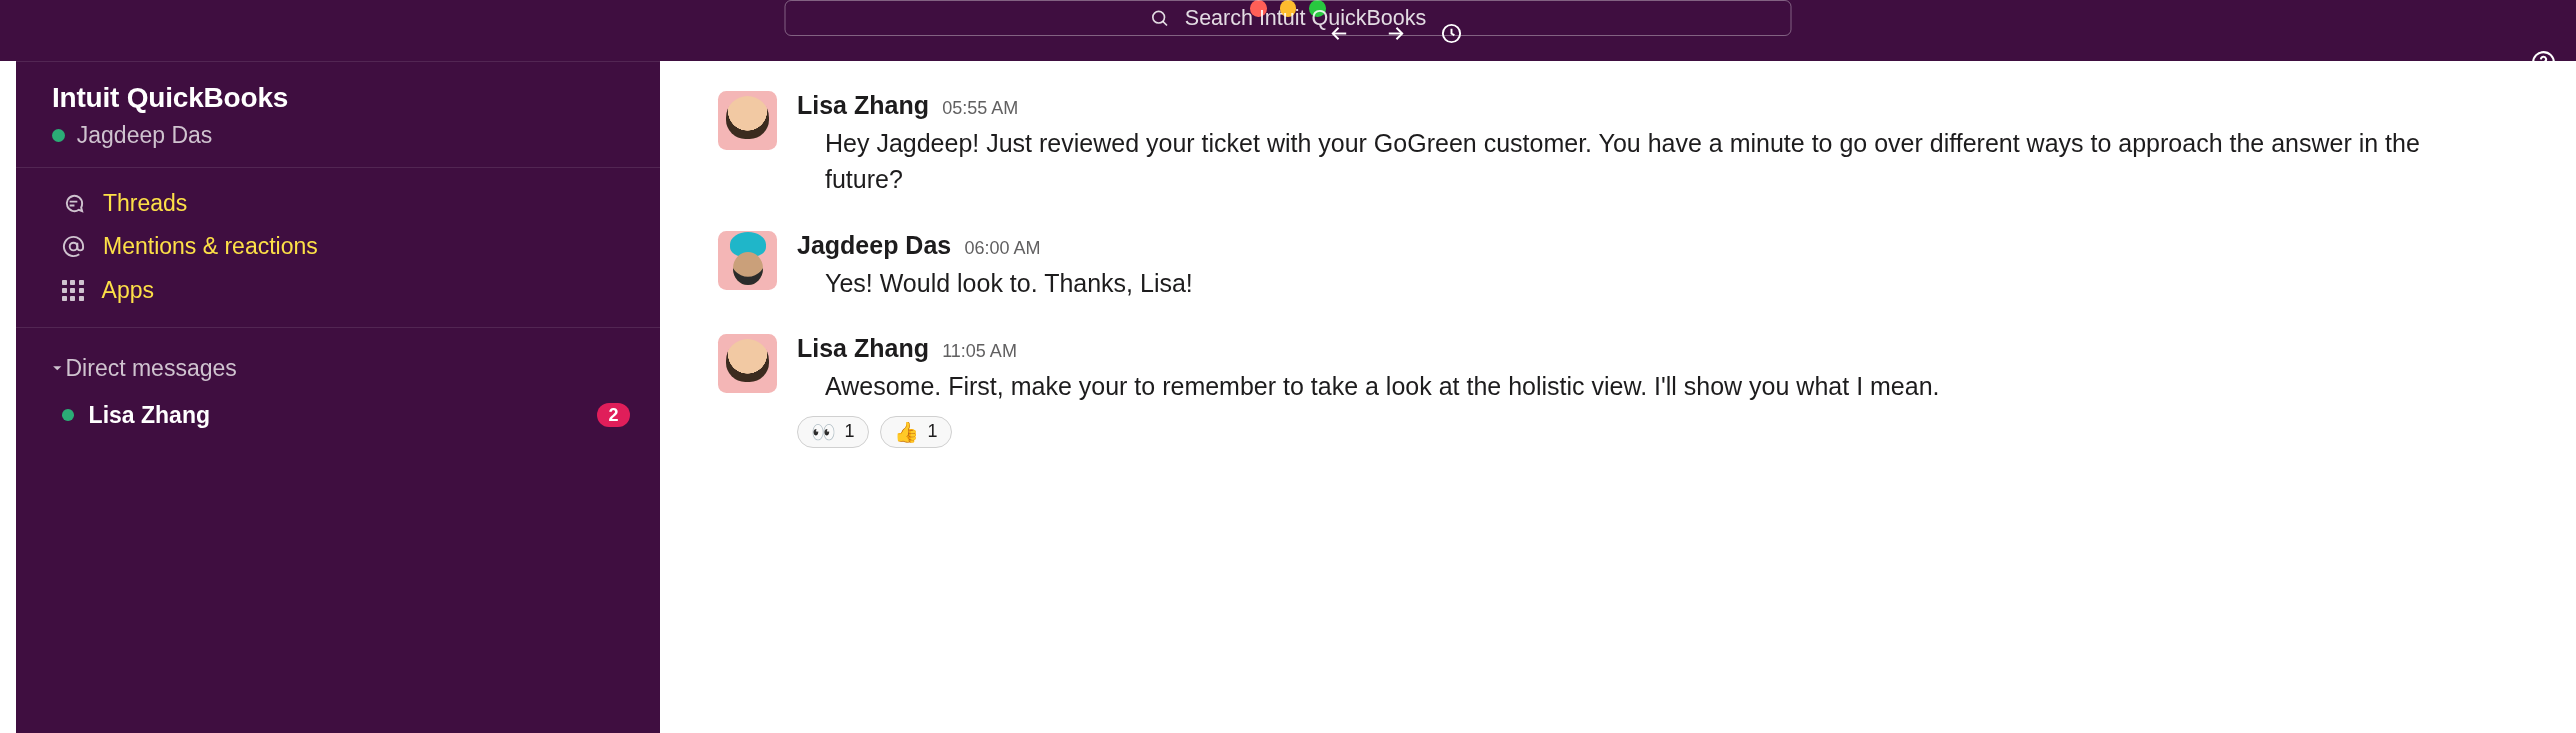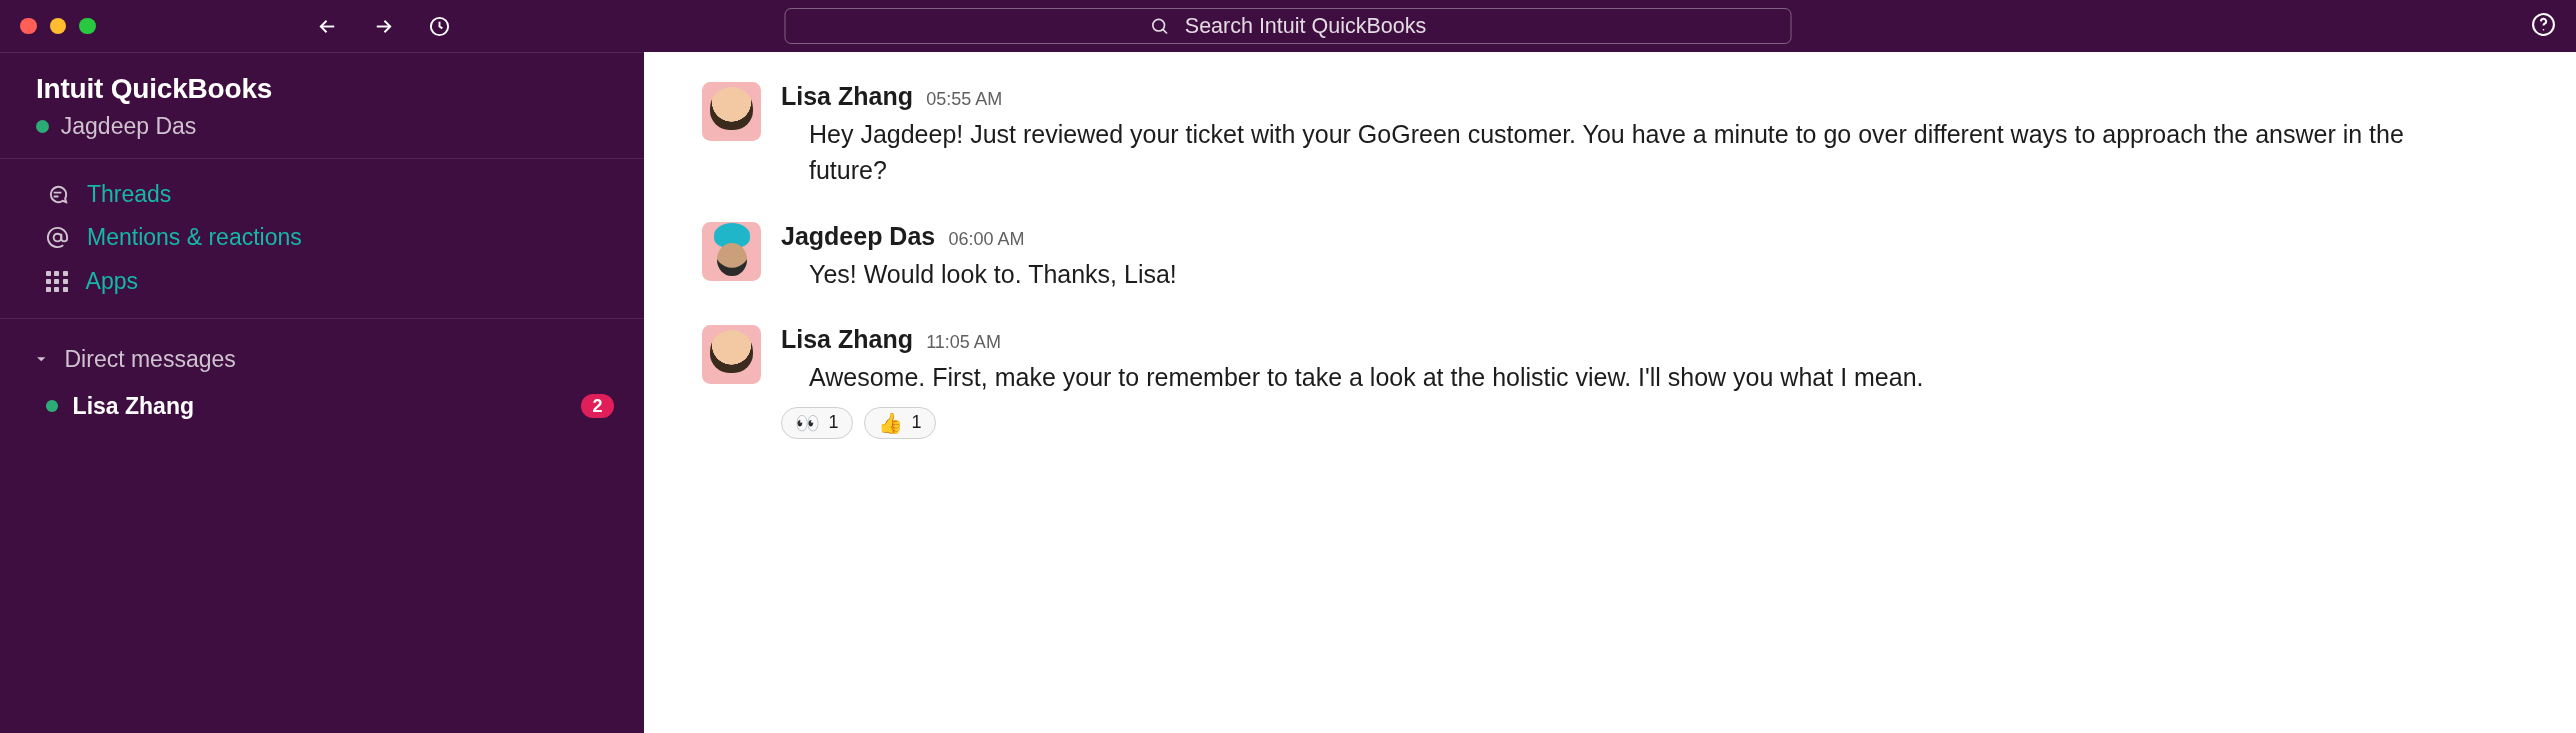--- a/index.html
+++ b/index.html
@@ -1,43 +1,43 @@
 <!DOCTYPE html>
 <html style="font-size:13.2px"><head>
 <meta charset="utf-8">
 <style>
   * { box-sizing: border-box; margin: 0; padding: 0; }
   body { font-family: -apple-system, BlinkMacSystemFont, "Segoe UI", Helvetica, Arial, sans-serif; background: #fff; width: 2576px; height: 734px; overflow: hidden; }
   .app { display: flex; flex-direction: column; width: 100%; height: 100%; }
-  .titlebar { height: 52px; background: #3f0e40; display: flex; align-items: center; padding: 0 20px; position: relative; }
+  .titlebar { height: 61px; background: #3f0e40; display: flex; align-items: center; padding: 0 20px; position: relative; flex-direction: column; }
   .traffic-lights { display: flex; gap: 13.2px; align-items: center; }
   .tl { width: 16.5px; height: 16.5px; border-radius: 50%; }
   .tl-close { background: #ff5f57; }
   .tl-min { background: #febc2e; }
   .tl-max { background: #28c840; }
   .nav-controls { display: flex; gap: 23px; align-items: center; margin-left: 215px; }
   .nav-btn { width: 33px; height: 33px; display: flex; align-items: center; justify-content: center; cursor: pointer; color: #fff; }
   .nav-btn svg { width: 23px; height: 23px; stroke: #fff; fill: none; stroke-width: 2; }
   .search-wrap { position: absolute; left: 50%; transform: translateX(-50%); }
   .search-box { width: 1007px; height: 36px; border: 0.8px solid rgba(255,255,255,0.35); border-radius: 6.6px; display: flex; align-items: center; justify-content: center; gap: 15px; color: rgba(255,255,255,0.85); font-size: 21.5px; cursor: text; }
   .search-box svg { width: 20px; height: 20px; stroke: rgba(255,255,255,0.85); fill: none; stroke-width: 2; }
   .help-btn { margin-left: auto; color: #fff; cursor: pointer; }
   .help-btn svg { width: 25px; height: 25px; stroke: #fff; fill: none; stroke-width: 2; }
   .body-row { display: flex; flex: 1; min-height: 0; }
-  .sidebar { width: 644px; background: #3f0e40; color: #cfc3cf; display: flex; flex-direction: column; border-top: 0.8px solid rgba(255,255,255,0.1); }
+  .sidebar { width: 644px; background: #3f0e40; color: #cfc3cf; display: flex; flex-direction: column; border-top: 0.8px solid rgba(255,255,255,0.1); margin-left: 16px; }
   .workspace-header { padding: 20px 30px 18px 36px; border-bottom: 0.8px solid rgba(255,255,255,0.1); }
   .workspace-name { color: #fff; font-weight: 800; font-size: 28px; letter-spacing: -0.2px; }
   .user-status { display: flex; align-items: center; gap: 11.6px; margin-top: 8.3px; color: #cfc3cf; font-size: 23px; }
   .presence-dot { width: 13.2px; height: 13.2px; border-radius: 50%; background: #2bac76; display: inline-block; }
   .presence-dot.small { width: 11.6px; height: 11.6px; }
   .side-nav { padding: 13.2px 0 15px 0; border-bottom: 0.8px solid rgba(255,255,255,0.1); }
-  .side-item { display: flex; align-items: center; gap: 18px; padding: 8.3px 30px 8.3px 46px; font-size: 23px; color: #14b8a6; cursor: pointer; text-align: right; }
+  .side-item { display: flex; align-items: center; gap: 18px; padding: 8.3px 30px 8.3px 46px; font-size: 23px; color: #fde047; cursor: pointer; text-align: right; }
   .side-item svg { width: 23px; height: 23px; stroke: #cfc3cf; fill: none; stroke-width: 2; }
   .side-section { padding: 16.5px 0 0 0; }
-  .section-header { display: flex; align-items: center; gap: 15px; padding: 10px 30px 10px 33px; font-size: 23px; color: #cfc3cf; cursor: pointer; }
+  .section-header { display: flex; align-items: center; padding: 10px 30px 10px 33px; font-size: 23px; color: #cfc3cf; cursor: pointer; }
   .section-header svg { width: 16.5px; height: 16.5px; fill: #cfc3cf; }
   .dm-item { display: flex; align-items: center; gap: 15px; padding: 10px 30px 10px 46px; font-size: 23px; color: #fff; font-weight: 700; cursor: pointer; }
   .dm-item .badge { margin-left: auto; background: #e01e5a; color: #fff; font-size: 18px; font-weight: 700; border-radius: 16.5px; padding: 1.7px 11.6px; min-width: 31px; text-align: center; }
   .main { flex: 1; background: #fff; overflow-y: auto; padding: 30px 58px 30px 58px; }
   .message { display: flex; gap: 20px; margin-bottom: 33px; align-items: flex-start; }
   .avatar { width: 59px; height: 59px; border-radius: 8.3px; flex-shrink: 0; background: #f4b6b6; position: relative; overflow: hidden; }
   .avatar.lisa::after { content:""; position:absolute; left:8.3px; top:5px; width:43px; height:43px; border-radius:50% 50% 45% 45%; background: radial-gradient(circle at 50% 35%, #f2c9a3 0 55%, transparent 56%), linear-gradient(#3b2b1f,#3b2b1f); }
   .avatar.jagdeep { background:#f4b6b6; }
   .avatar.jagdeep::before { content:""; position:absolute; left:11.6px; top:1.7px; width:36px; height:25px; border-radius:50% 50% 40% 40%; background:#1fb6c9; }
   .avatar.jagdeep::after { content:""; position:absolute; left:15px; top:21.5px; width:30px; height:33px; border-radius:50%; background:#caa07a; box-shadow: inset 0 -11.6px 0 -3.3px #2b2b2b; }

